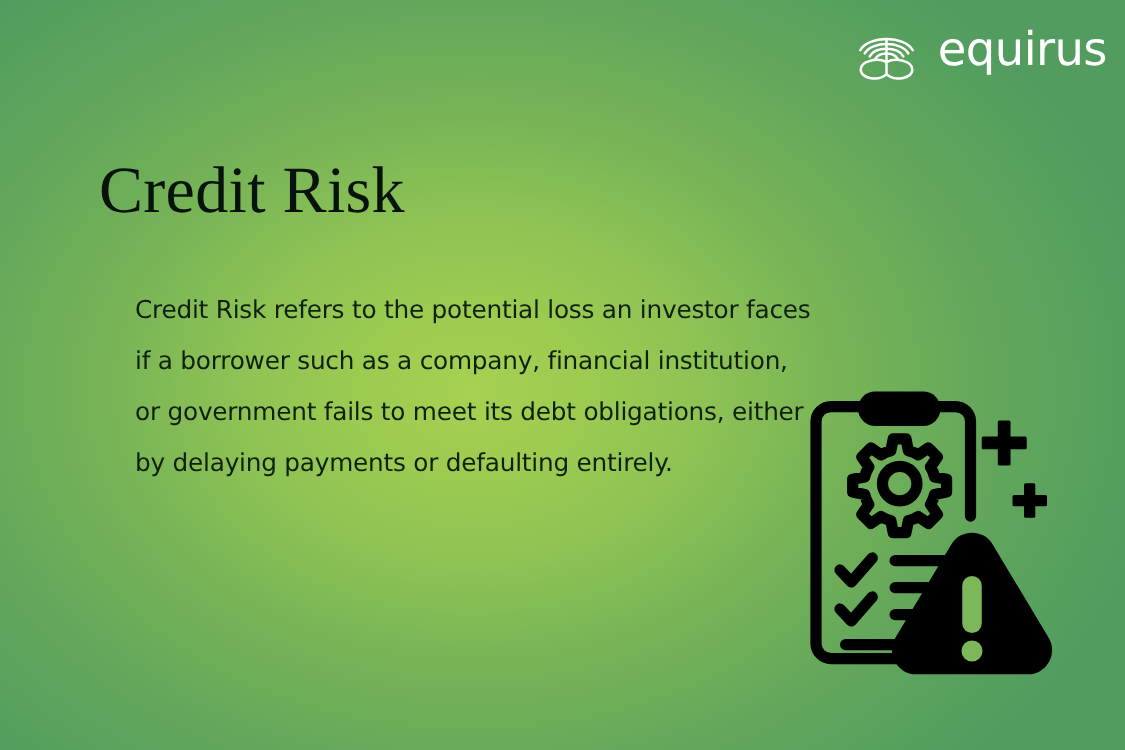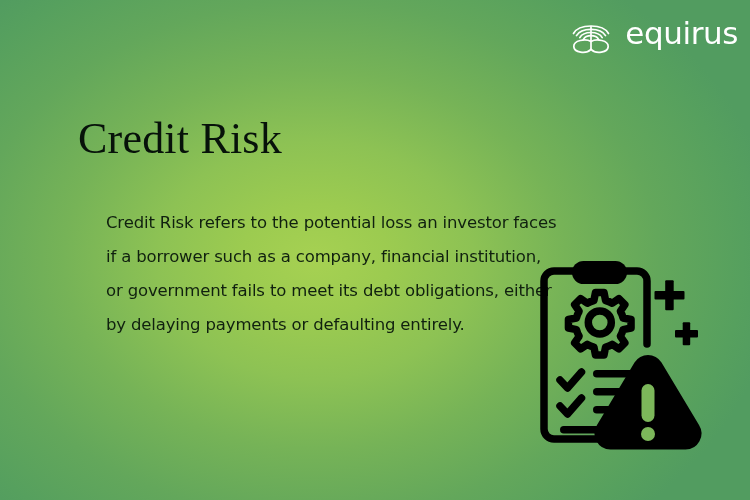--- a/index.html
+++ b/index.html
@@ -49,37 +49,37 @@
     font-weight: 400;
     white-space: nowrap;
     font-family: "DejaVu Sans", sans-serif;
   }
 
   
   #heading {
     position: absolute;
     left: 62px;
     top: 100px;
-    margin: 16px;
+    margin: 4px;
     font-family: "Liberation Serif", "DejaVu Serif", serif;
     font-weight: 400;
     font-size: 44px;
     line-height: 1.05;
     color: #07120a;
     letter-spacing: 0.2px;
     text-align: center;
   }
 
   
   #body-copy {
     position: absolute;
     left: 90px;
     top: 190px;
     width: 452px;
-    margin: 16px;
+    margin: 0;
     font-family: "DejaVu Sans", sans-serif;
     font-size: 16.5px;
     line-height: 2.07;
     color: #10200f;
     letter-spacing: -0.15px;
   }
 
   
   #illustration {
     position: absolute;

